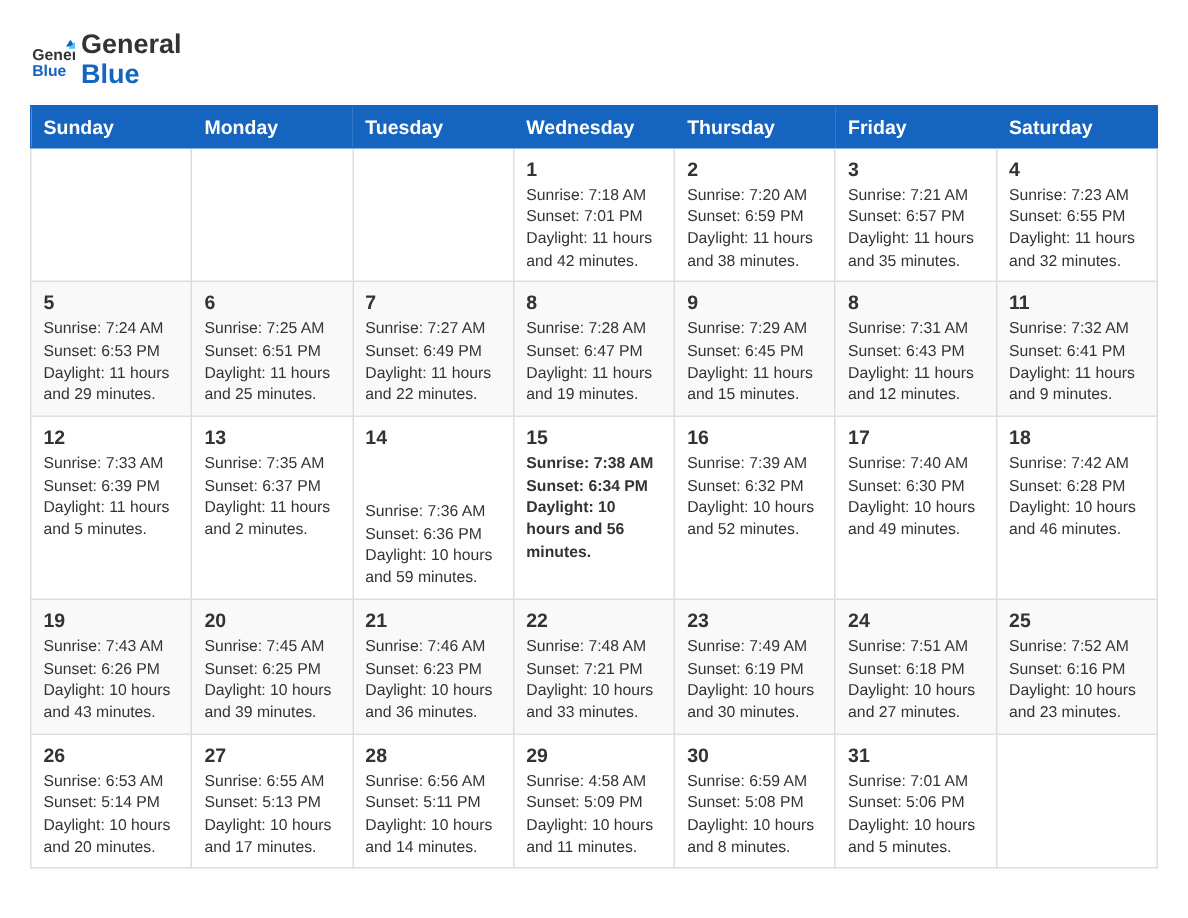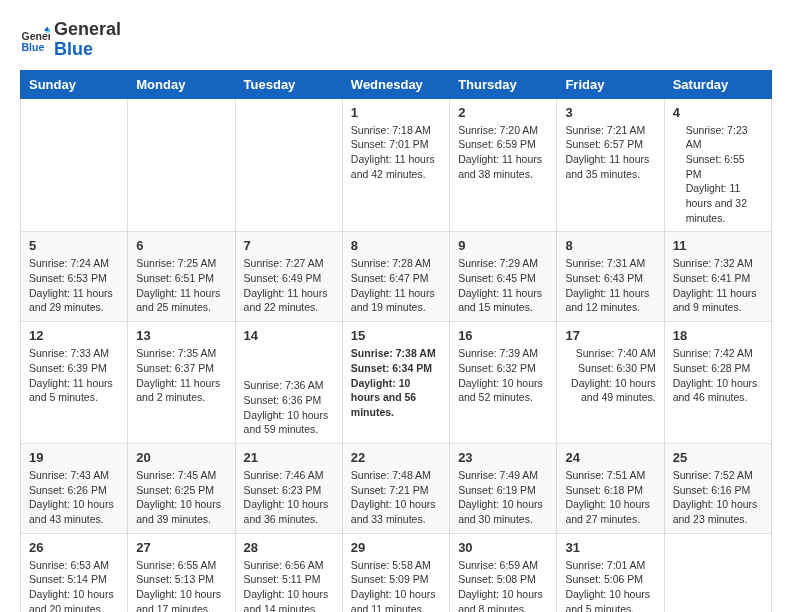--- a/index.html
+++ b/index.html
@@ -136,21 +136,21 @@
 Daylight: 11 hours and 38 minutes.</div>
         </td>
         <td>
           <span class="day-number">3</span>
           <div class="day-info" style="white-space: pre-line;">Sunrise: 7:21 AM
 Sunset: 6:57 PM
 Daylight: 11 hours and 35 minutes.</div>
         </td>
         <td>
           <span class="day-number">4</span>
-          <div class="day-info" style="white-space: pre-line; margin-left: 13px;">Sunrise: 7:23 AM
+          <div class="day-info" style="white-space: pre-line;">Sunrise: 7:23 AM
 Sunset: 6:55 PM
 Daylight: 11 hours and 32 minutes.</div>
         </td>
       </tr>
       <tr>
         <td>
           <span class="day-number">5</span>
           <div class="day-info" style="white-space: pre-line;">Sunrise: 7:24 AM
 Sunset: 6:53 PM
 Daylight: 11 hours and 29 minutes.</div>
@@ -218,21 +218,21 @@
 Daylight: 10 hours and 56 minutes.</div>
         </td>
         <td>
           <span class="day-number">16</span>
           <div class="day-info" style="white-space: pre-line;">Sunrise: 7:39 AM
 Sunset: 6:32 PM
 Daylight: 10 hours and 52 minutes.</div>
         </td>
         <td>
           <span class="day-number">17</span>
-          <div class="day-info" style="white-space: pre-line; text-align: right;">Sunrise: 7:40 AM
+          <div class="day-info" style="white-space: pre-line;">Sunrise: 7:40 AM
 Sunset: 6:30 PM
 Daylight: 10 hours and 49 minutes.</div>
         </td>
         <td>
           <span class="day-number">18</span>
           <div class="day-info" style="white-space: pre-line;">Sunrise: 7:42 AM
 Sunset: 6:28 PM
 Daylight: 10 hours and 46 minutes.</div>
         </td>
       </tr>
@@ -294,21 +294,21 @@
 Daylight: 10 hours and 17 minutes.</div>
         </td>
         <td>
           <span class="day-number">28</span>
           <div class="day-info" style="white-space: pre-line;">Sunrise: 6:56 AM
 Sunset: 5:11 PM
 Daylight: 10 hours and 14 minutes.</div>
         </td>
         <td>
           <span class="day-number">29</span>
-          <div class="day-info" style="white-space: pre-line;">Sunrise: 5:58 AM
+          <div class="day-info" style="white-space: pre-line;">Sunrise: 4:58 AM
 Sunset: 5:09 PM
 Daylight: 10 hours and 11 minutes.</div>
         </td>
         <td>
           <span class="day-number">30</span>
           <div class="day-info" style="white-space: pre-line;">Sunrise: 6:59 AM
 Sunset: 5:08 PM
 Daylight: 10 hours and 8 minutes.</div>
         </td>
         <td>

